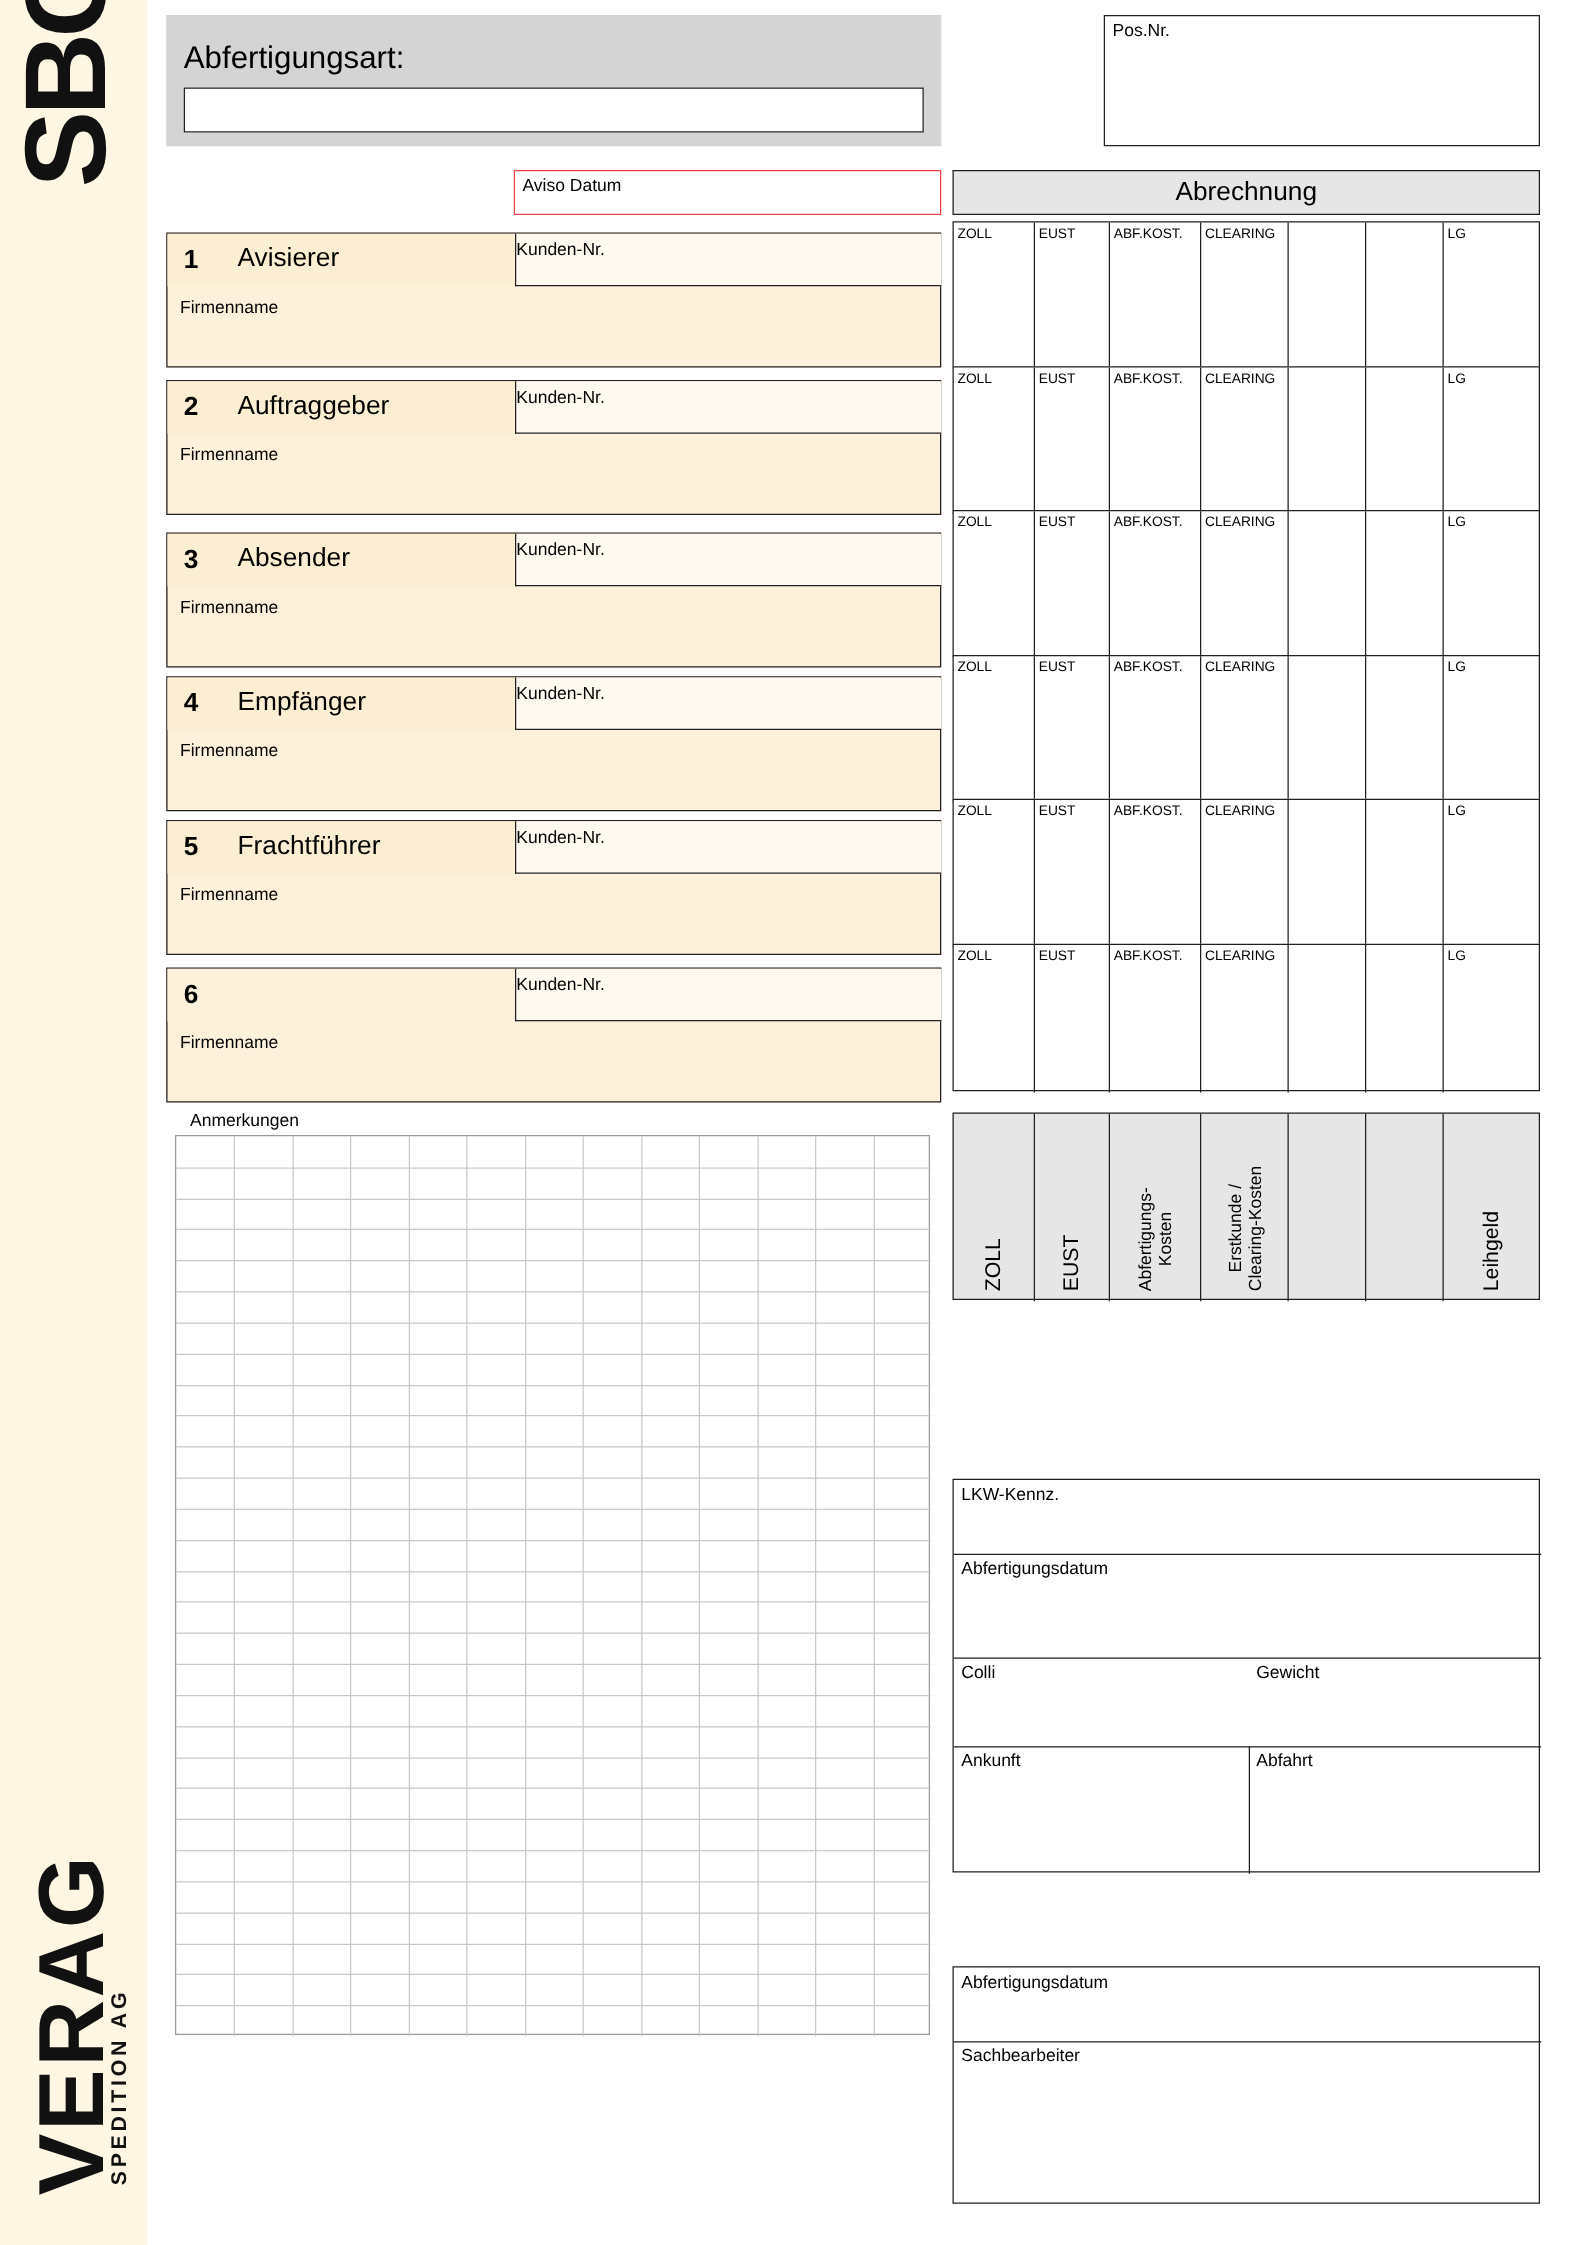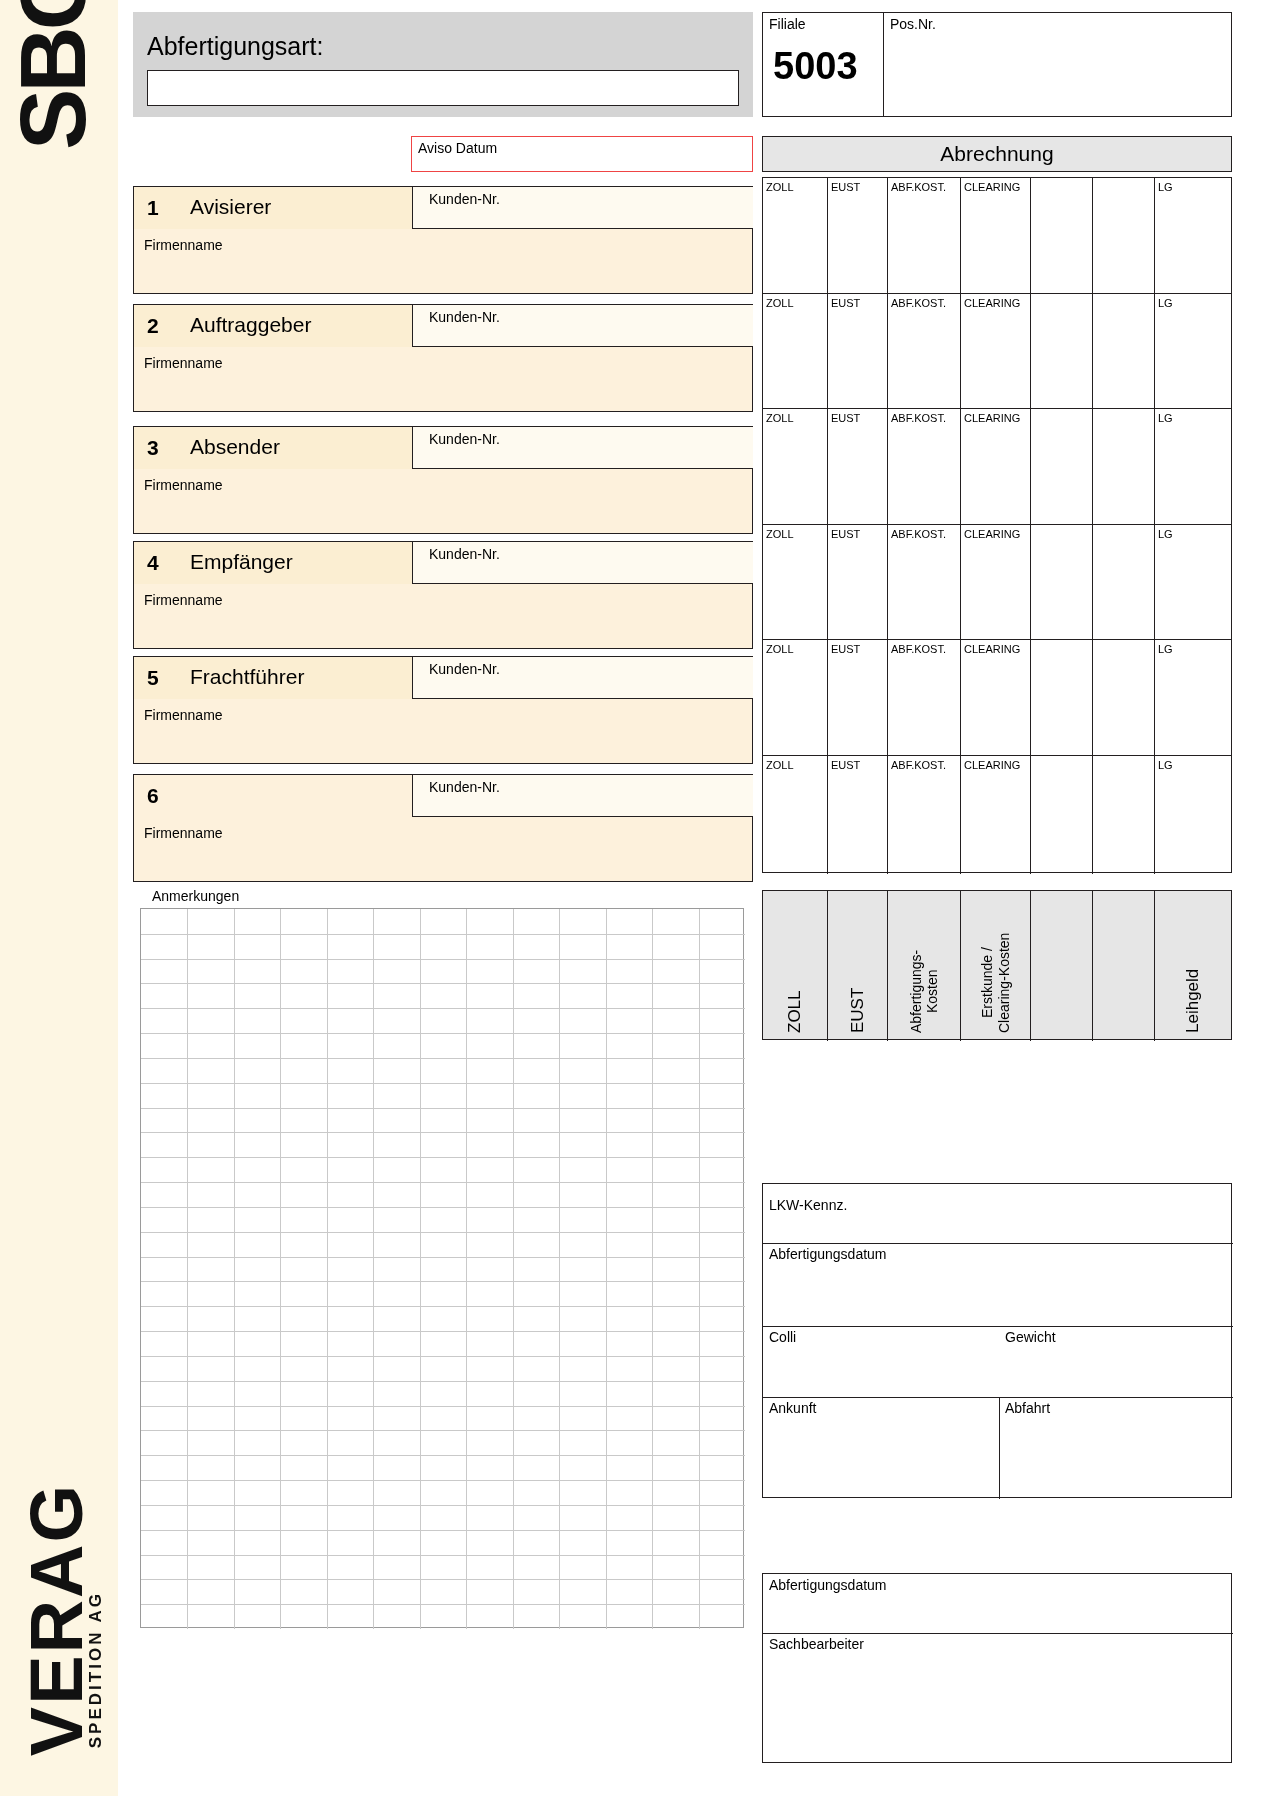--- a/index.html
+++ b/index.html
@@ -79,21 +79,21 @@
     position:absolute; left:0; top:0; width:278px; height:42px;
     background:#fbeed2;
     border-right:0;
   }
   .party .num { position:absolute; left:13px; top:9px; font-size:21px; font-weight:bold; }
   .party .ptitle { position:absolute; left:36px; top:8px; font-size:21px;margin-left:20px; }
   .party .kn {
     position:absolute; left:278px; top:0; width:341px; height:42px;
     background:#fefaf0; border-left:1px solid #231f20; border-bottom:1px solid #231f20;
   }
-  .party .knlbl { position:absolute; left:16px; top:4px; font-size:14px; }
+  .party .knlbl { position:absolute; left:0; top:4px; font-size:14px; }
   .party .fn { position:absolute; left:10px; top:50px; font-size:14px; }
   .party.plain .numtag { background:#fdf1dc; }
 
   
   .abr-row { position:absolute; left:762px; width:470px; height:118px; border:1px solid #231f20; background:#fff; }
   .abr-row .cell { position:absolute; top:0; height:118px; border-right:1px solid #231f20; }
   .abr-row .cell:last-child { border-right:0; }
   .abr-row .ch { position:absolute; left:3px; top:3px; font-size:11px; }
 
   
@@ -138,24 +138,20 @@
     <div class="sbg-logo">SBG</div>
     <div class="verag-logo">VERAG</div>
     <div class="verag-sub">SPEDITION AG</div>
   </div>
 
   <div id="abfart-wrap">
     <div id="abfart-label">Abfertigungsart:</div>
     <div id="abfart-input"></div>
   </div>
 
-  <div class="box" id="filiale-box">
-    <div class="boxlbl">Filiale</div>
-    <div id="filiale-value">5003</div>
-  </div>
 
   <div class="box" id="posnr-box">
     <div class="boxlbl">Pos.Nr.</div>
   </div>
 
   <div id="aviso-box">
     <div class="boxlbl">Aviso Datum</div>
   </div>
 
   <div id="abrechnung-box">Abrechnung</div>
@@ -358,21 +354,21 @@
         <div class="vtxt">Leihgeld</div>
       </div>
     </div>
 
 
   <div id="transport">
     <div class="hline" style="top:59px"></div>
     <div class="hline" style="top:142px"></div>
     <div class="hline" style="top:213px"></div>
     <div class="vline"></div>
-    <div class="boxlbl" style="top:13px">LKW-Kennz.</div>
+    <div class="boxlbl" style="top:3px">LKW-Kennz.</div>
     <div class="boxlbl" style="top:62px">Abfertigungsdatum</div>
     <div class="boxlbl" style="top:145px">Colli</div>
     <div class="boxlbl" style="top:145px; left:242px">Gewicht</div>
     <div class="boxlbl" style="top:216px">Ankunft</div>
     <div class="boxlbl" style="top:216px; left:242px">Abfahrt</div>
   </div>
 
   <div id="bottom">
     <div class="hline"></div>
     <div class="boxlbl" style="top:3px">Abfertigungsdatum</div>

